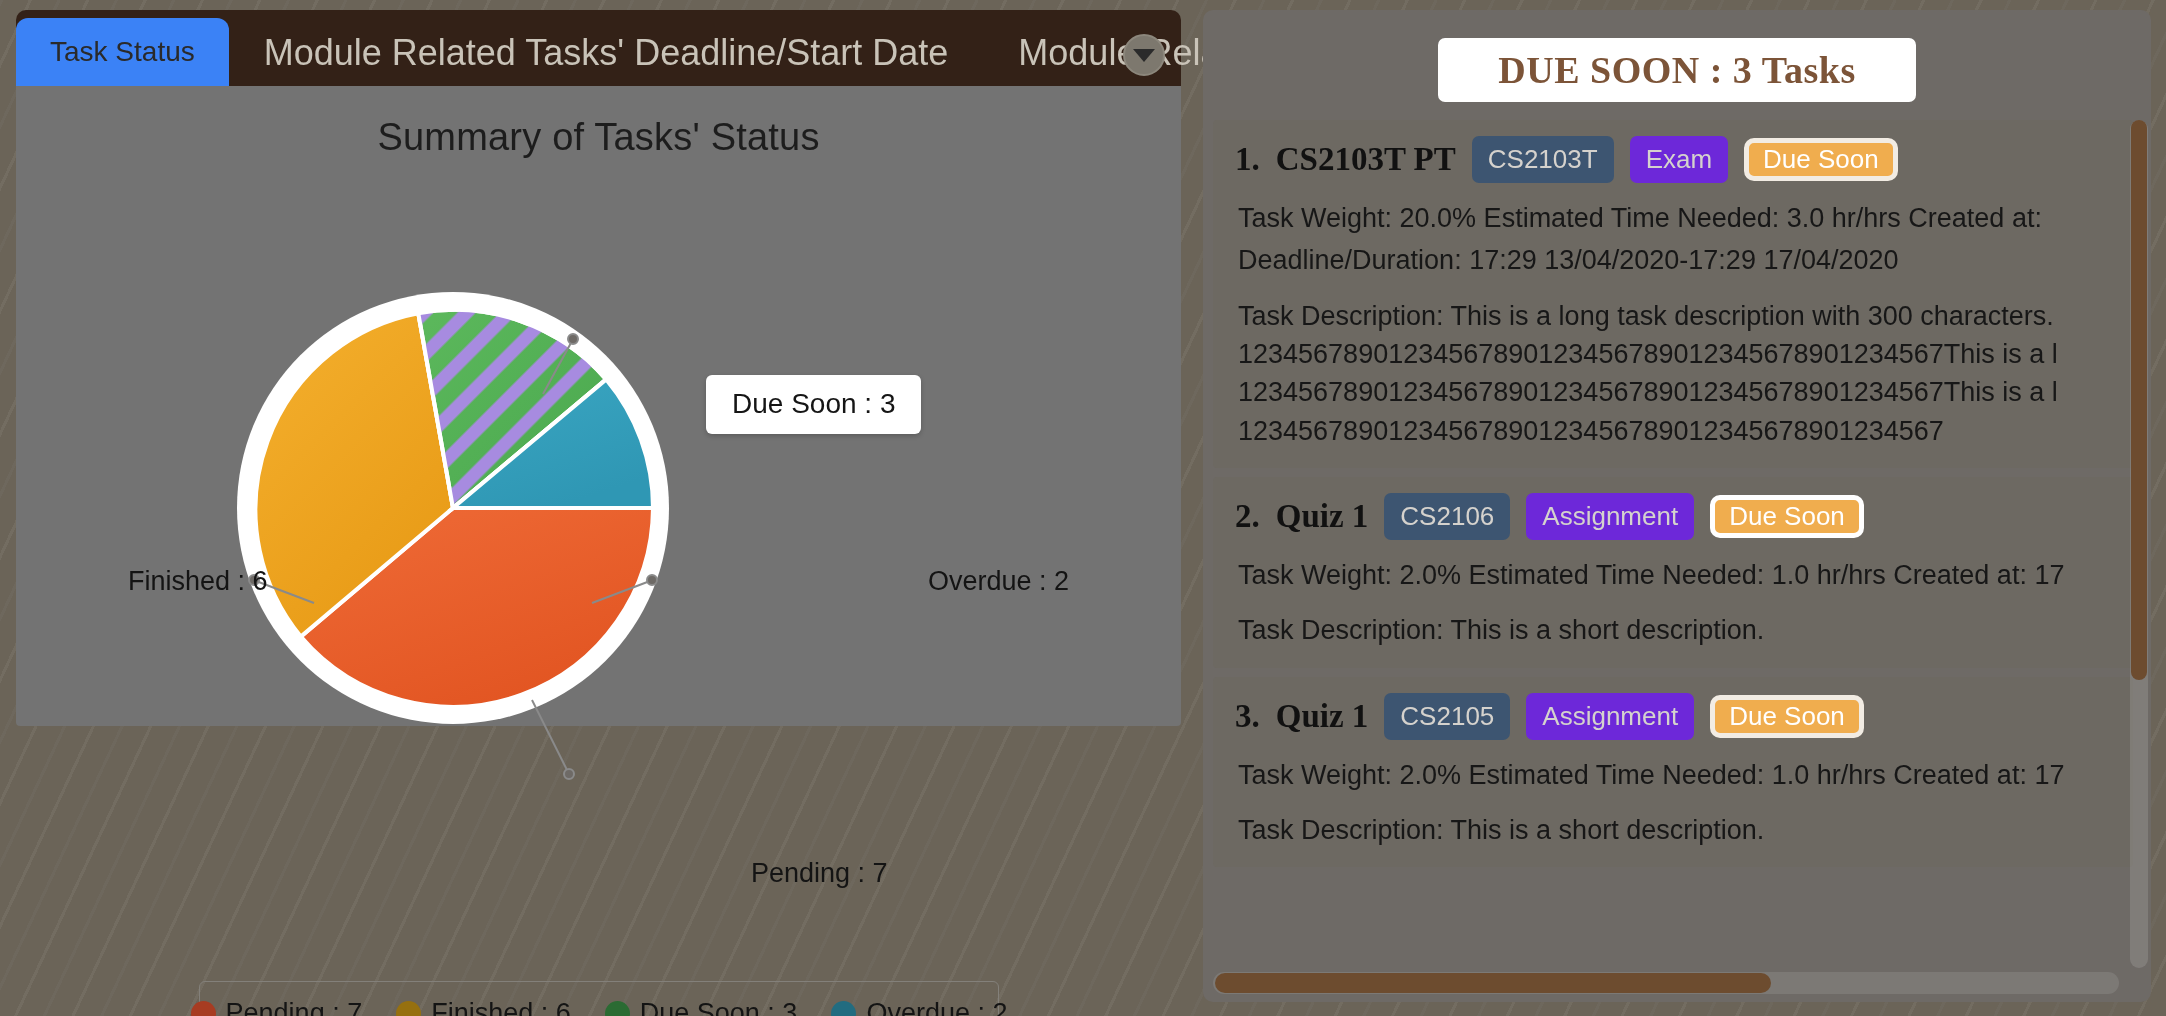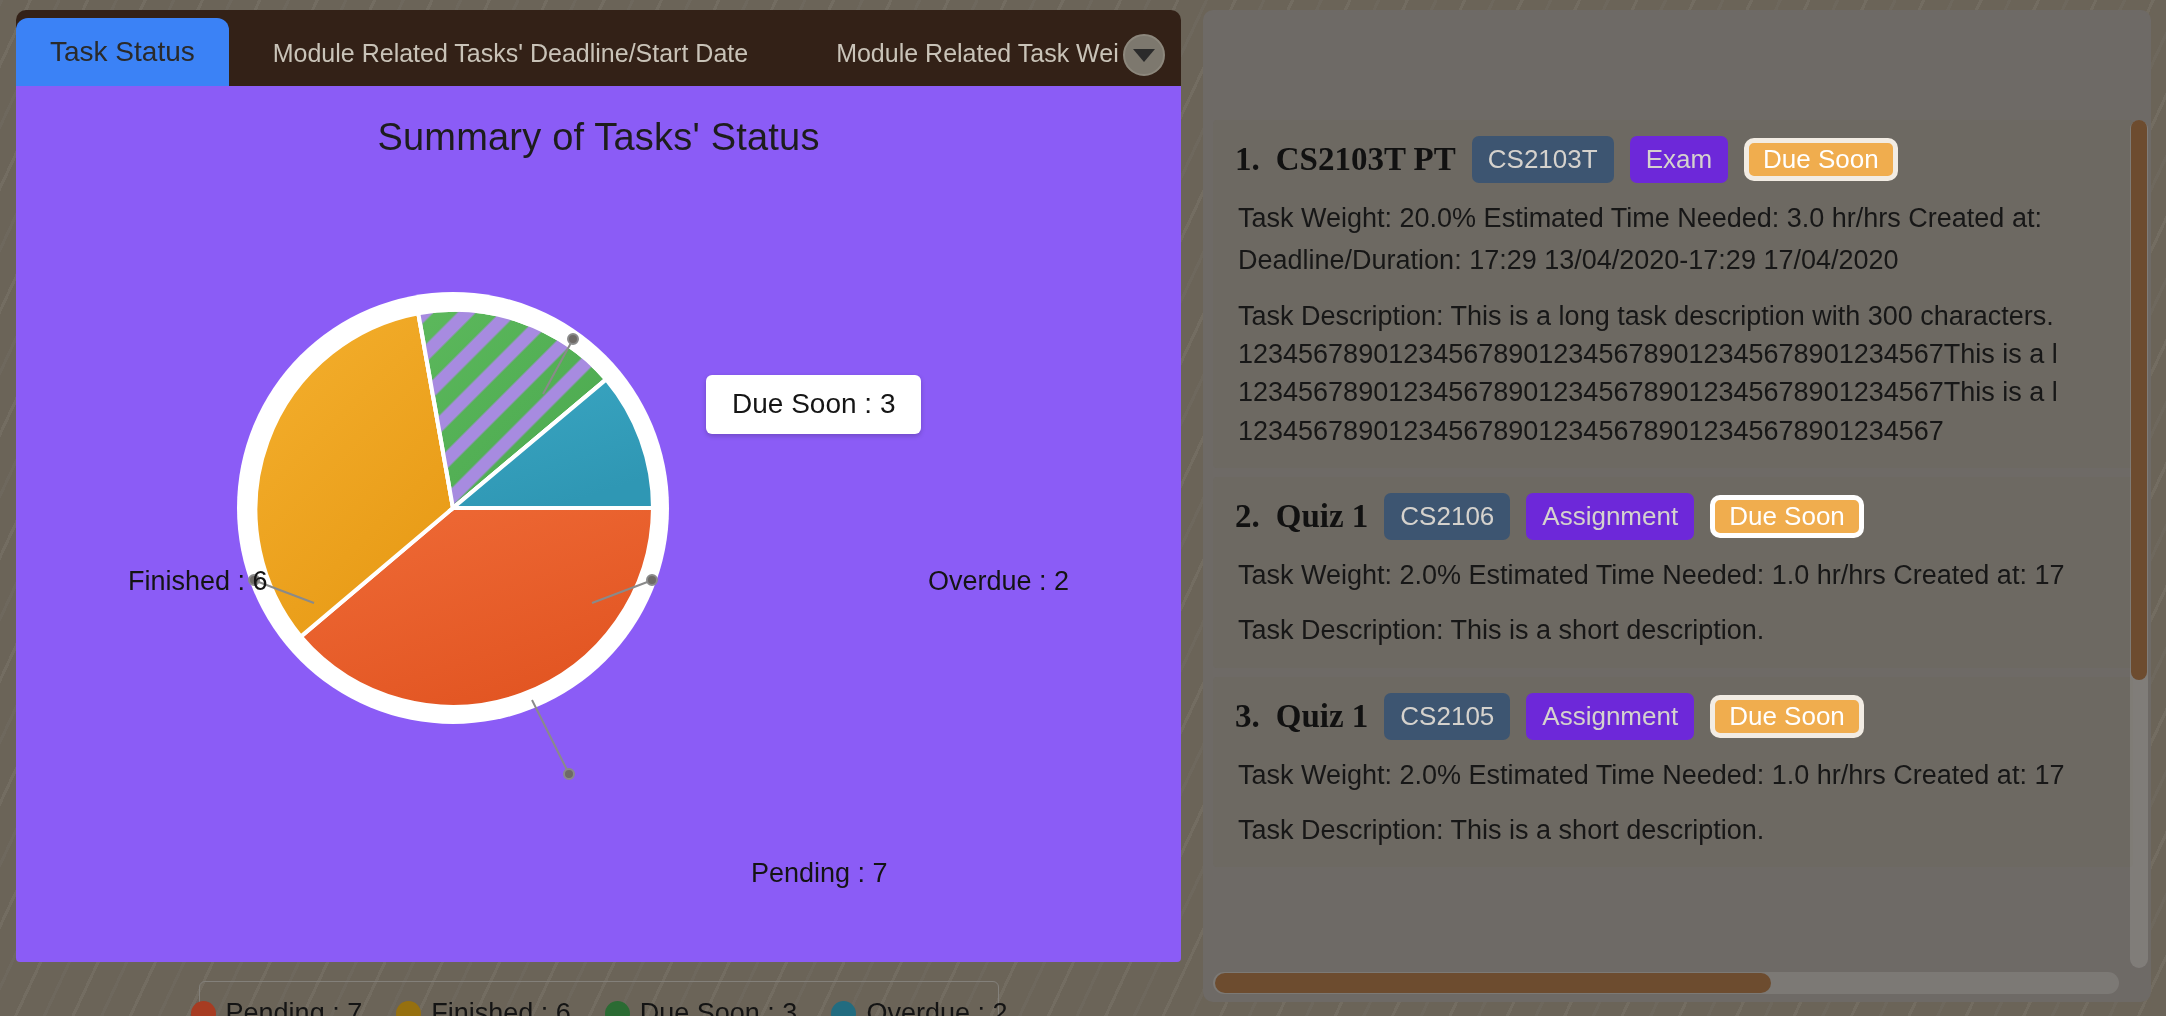--- a/index.html
+++ b/index.html
@@ -35,23 +35,23 @@
     left: 0; top: 0;
     width: 1165px; height: 76px;
     background: #332117;
     border-radius: 10px 10px 0 0;
     display: flex;
     align-items: flex-end;
   }
   .tab {
     height: 66px;
     display: flex; align-items: center;
-    padding: 0 44px;
+    padding: 0 35px;
     color: #c9c3b8;
-    font-size: 25px;
+    font-size: 36px;
     white-space: nowrap;
     cursor: pointer;
     background: transparent;
     border: none;
     font-family: "Liberation Sans", sans-serif;
   }
   .tab.active {
     background: #3b82f6;
     color: #2a2a2a;
     border-radius: 12px 12px 0 0;
@@ -72,22 +72,22 @@
   #tab-overflow-button .caret {
     width: 0; height: 0;
     border-left: 11px solid transparent;
     border-right: 11px solid transparent;
     border-top: 13px solid #2b2b2b;
   }
 
   #chart-panel {
     position: absolute;
     left: 0; top: 76px;
-    width: 1165px; height: 876px;
-    background: #8b5cf6;
+    width: 1165px; height: 640px;
+    background: #737373;
     border-radius: 0 0 4px 4px;
   }
   #chart-title {
     text-align: center;
     font-size: 38px;
     color: #1d1d1d;
     padding-top: 30px;
     letter-spacing: 0.2px;
   }
 
@@ -347,20 +347,23 @@
       <div class="legend-item">
         <span class="legend-dot" style="background:#226c80"></span>
         <span>Overdue : 2</span>
       </div>
     </div>
   </div>
 </div>
 
 <div id="right-panel">
 
+  <div id="due-soon-header">
+    <span id="due-soon-header-text">DUE SOON : 3 Tasks</span>
+  </div>
 
   <div id="task-list">
 
     <div class="task-card">
       <div class="task-head">
         <span class="task-title">1.</span>
         <span class="task-title">CS2103T PT</span>
         <span class="badge badge-module">CS2103T</span>
         <span class="badge badge-type">Exam</span>
         <span class="badge badge-status">Due Soon</span>

